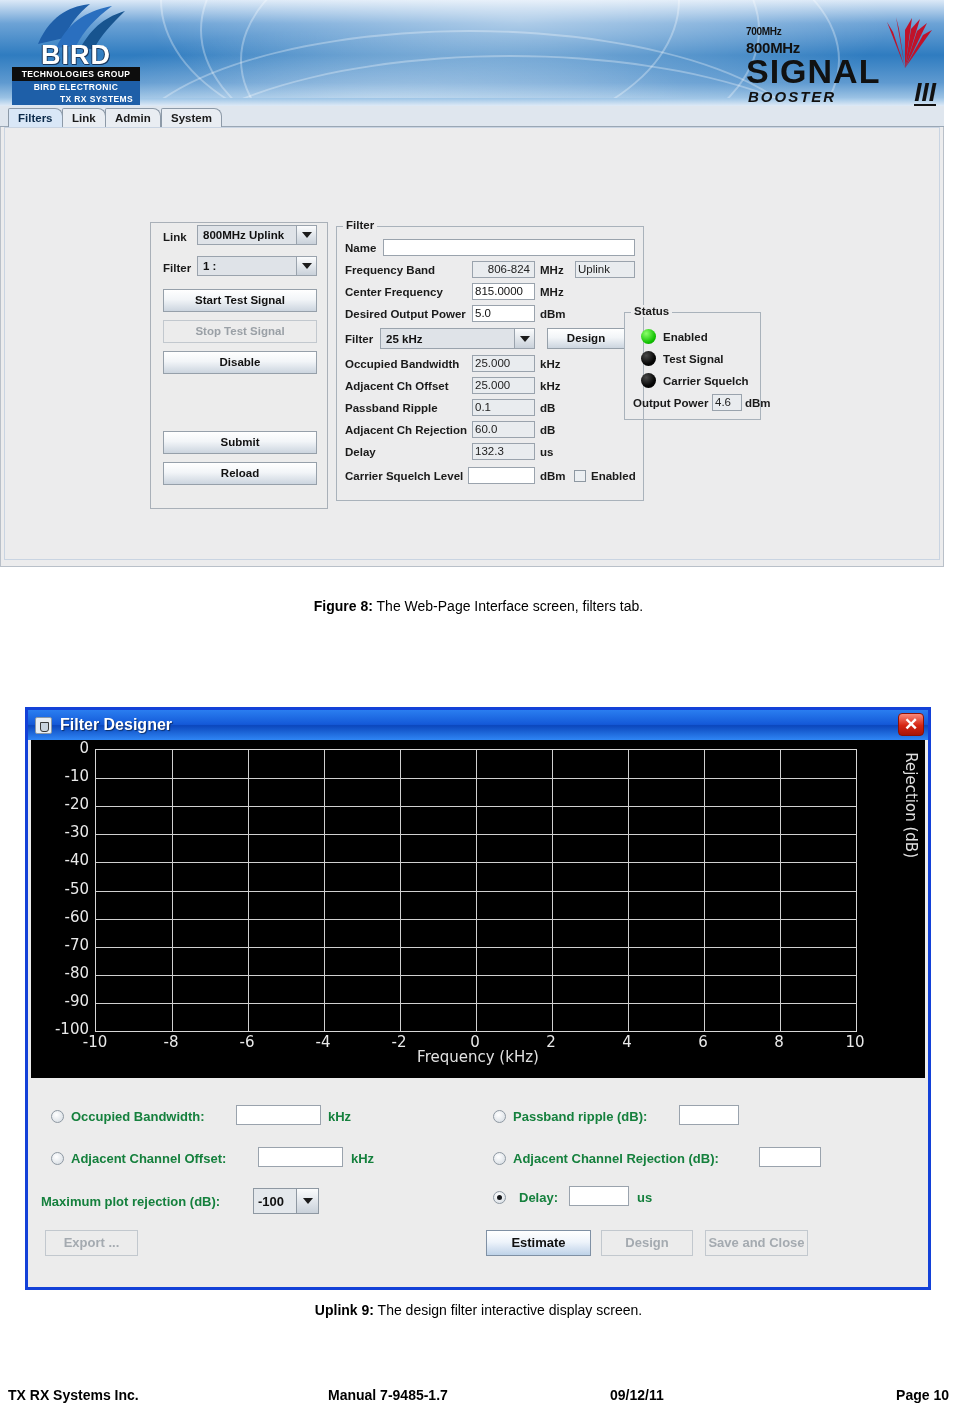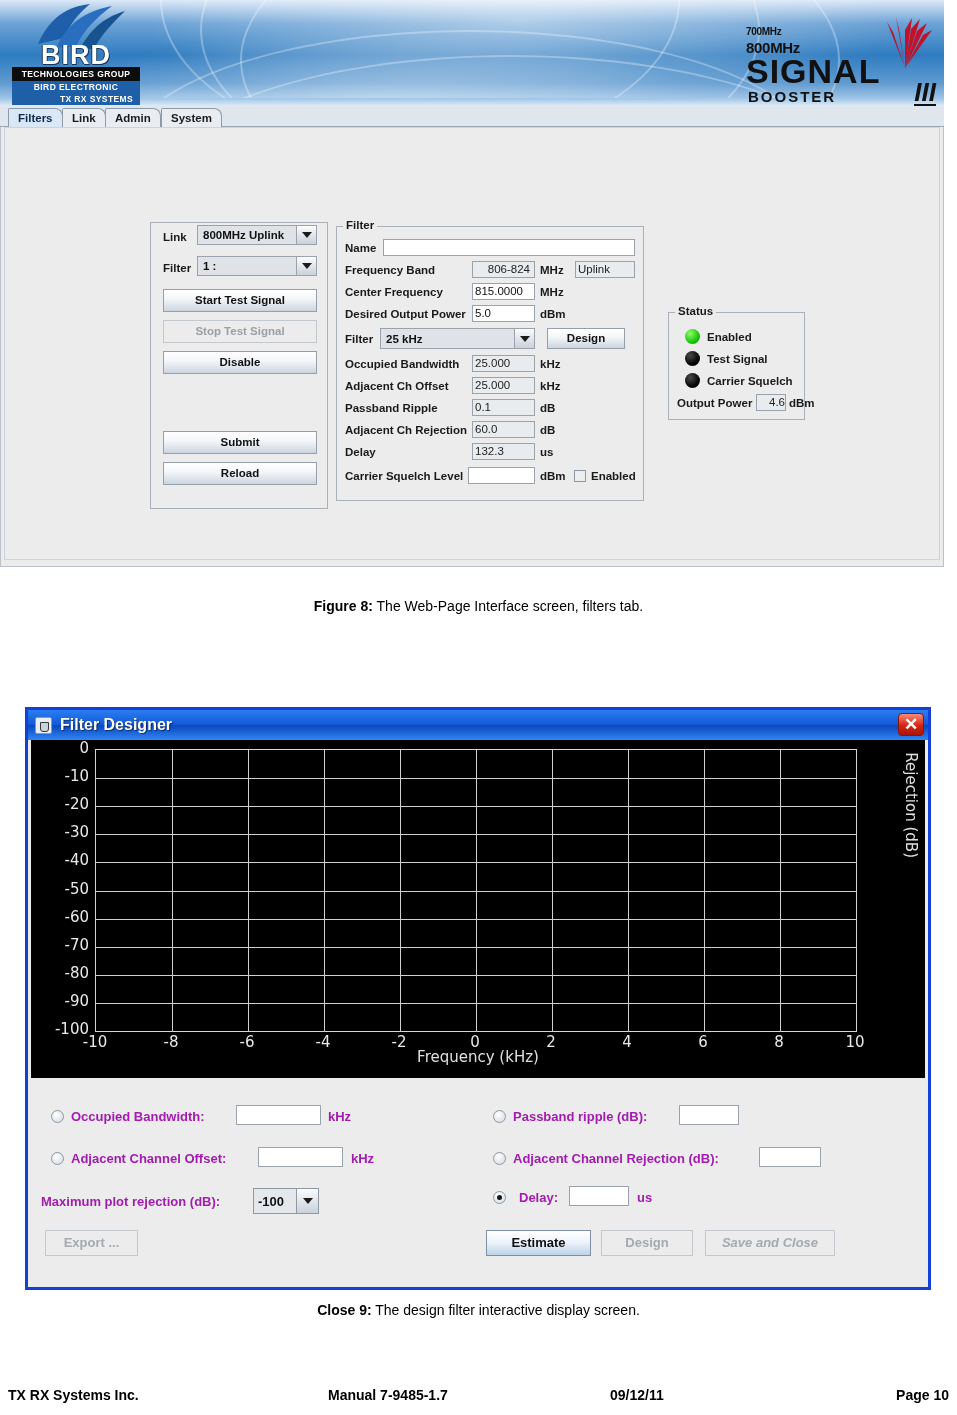--- a/index.html
+++ b/index.html
@@ -46,21 +46,21 @@
   .bird-bar { position:absolute; left:4px; width:128px; text-align:center;
     font-weight:bold; color:#fff; font-size:8.5px; letter-spacing:.4px; }
   .bb1 { top:65px; height:30px; line-height:14px; background:#0d0d0d; }
   .bb2 { top:79px; height:12px; line-height:12px; background:#1e5fa8; }
   .bb3 { top:91px; height:12px; line-height:12px; background:#1e5fa8;padding-left:41px; }
 
   .sb-block { position:absolute; right:8px; top:10px; width:190px; height:92px; color:#111; }
   .sb-mhz { position:absolute; left:0; top:14px; font-weight:bold; font-size:10px; line-height:15px; letter-spacing:-0.3px;}
   .sb-mhz2 { position:absolute; left:0; top:30px; font-weight:bold; font-size:15px; line-height:15px; letter-spacing:-0.3px;}
   .sb-signal { position:absolute; left:0; top:44px; font-weight:bold; font-size:34px; line-height:34px; letter-spacing:1px;}
-  .sb-booster { position:absolute; left:2px; top:78px; font-weight:bold; font-size:15px; letter-spacing:2px;}
+  .sb-booster { position:absolute; left:2px; top:78px; font-weight:bold; font-style:italic; font-size:15px; letter-spacing:2px;}
   .sb-iii { position:absolute; right:0; top:70px; font-weight:bold; font-size:26px; font-style:italic; border-bottom:3px solid #111; line-height:24px; }
   .sb-fan { position:absolute; right:0; top:0; width:62px; height:62px; }
 
   .tabstrip {
     position:absolute; left:0; top:106px; width:944px; height:21px;
     background:#dfe6ee; border-bottom:1px solid #9aa7b5;
   }
   .tab {
     position:absolute; top:2px; height:19px; line-height:18px;
     font-size:11.5px; font-weight:bold; color:#1a1a1a;
@@ -202,21 +202,21 @@
 
   .jradio {
     position:absolute; width:13px; height:13px; border-radius:50%;
     background:radial-gradient(circle at 40% 35%, #ffffff, #dfe4e9 70%);
     border:1px solid #8e98a2;
   }
   .jradio.sel::after {
     content:""; position:absolute; left:3px; top:3px; width:5px; height:5px;
     border-radius:50%; background:#15171a;
   }
-  .opt-lbl { position:absolute; font-size:13px; font-weight:bold; color:#a21caf; white-space:nowrap;}
+  .opt-lbl { position:absolute; font-size:13px; font-weight:bold; color:#15803d; white-space:nowrap;}
   .jtext2 {
     position:absolute; height:20px; background:#ffffff; border:1px solid #9aa3ad;
     font-size:12.5px; color:#111;
   }
   .jbtn2 {
     position:absolute; height:26px; line-height:24px; text-align:center;
     font-size:13px; font-weight:bold; color:#111;
     background:linear-gradient(180deg,#ffffff 0%,#f4f7fa 45%,#cfd7e0 100%);
     border:1px solid #96a0aa; cursor:pointer;
   }
@@ -365,21 +365,21 @@
     <div class="jtext ro" style="left:135px; top:216px; width:63px;">132.3</div>
     <div class="unit" style="left:203px; top:219px;">us</div>
 
     <div class="fld-lbl" style="left:8px; top:243px;">Carrier Squelch Level</div>
     <div class="jtext" style="left:131px; top:240px; width:67px;"></div>
     <div class="unit" style="left:203px; top:243px;">dBm</div>
     <div class="jcheck" style="left:237px; top:243px;"></div>
     <div class="unit" style="left:254px; top:243px;">Enabled</div>
   </div>
 
-  <div class="grp" style="left:668px; top:312px; width:137px; height:108px;text-align:right;">
+  <div class="grp" style="left:624px; top:312px; width:137px; height:108px;">
     <span class="grp-title">Status</span>
 
     <div class="led on" style="left:16px; top:16px;"></div>
     <div class="led-lbl" style="left:38px; top:18px;">Enabled</div>
 
     <div class="led off" style="left:16px; top:38px;"></div>
     <div class="led-lbl" style="left:38px; top:40px;">Test Signal</div>
 
     <div class="led off" style="left:16px; top:60px;"></div>
     <div class="led-lbl" style="left:38px; top:62px;">Carrier Squelch</div>
@@ -482,26 +482,26 @@
     </div>
 
     <div class="jradio sel" style="left:462px; top:113px;"></div>
     <div class="opt-lbl" style="left:488px; top:112px;">Delay:</div>
     <div class="jtext2" style="left:538px; top:108px; width:60px;"></div>
     <div class="opt-lbl" style="left:606px; top:112px;">us</div>
 
     <div class="jbtn2 disabled" style="left:14px;  top:152px; width:93px;">Export ...</div>
     <div class="jbtn2 primary" style="left:455px; top:152px; width:105px;">Estimate</div>
     <div class="jbtn2 disabled" style="left:570px; top:152px; width:92px;">Design</div>
-    <div class="jbtn2 disabled" style="left:674px; top:152px; width:130px;font-style:italic;">Save and Close</div>
+    <div class="jbtn2 disabled" style="left:674px; top:152px; width:103px;">Save and Close</div>
   </div>
 </div>
 
 <div class="caption" style="top:1302px;">
-  <b>Close 9:</b><span> The design filter interactive display screen.</span>
+  <b>Uplink 9:</b><span> The design filter interactive display screen.</span>
 </div>
 
 <div class="footer">
   <span style="left:8px;">TX RX Systems Inc.</span>
   <span style="left:328px;">Manual 7-9485-1.7</span>
   <span style="left:610px;">09/12/11</span>
   <span style="right:8px;">Page 10</span>
 </div>
 
 </body></html>

